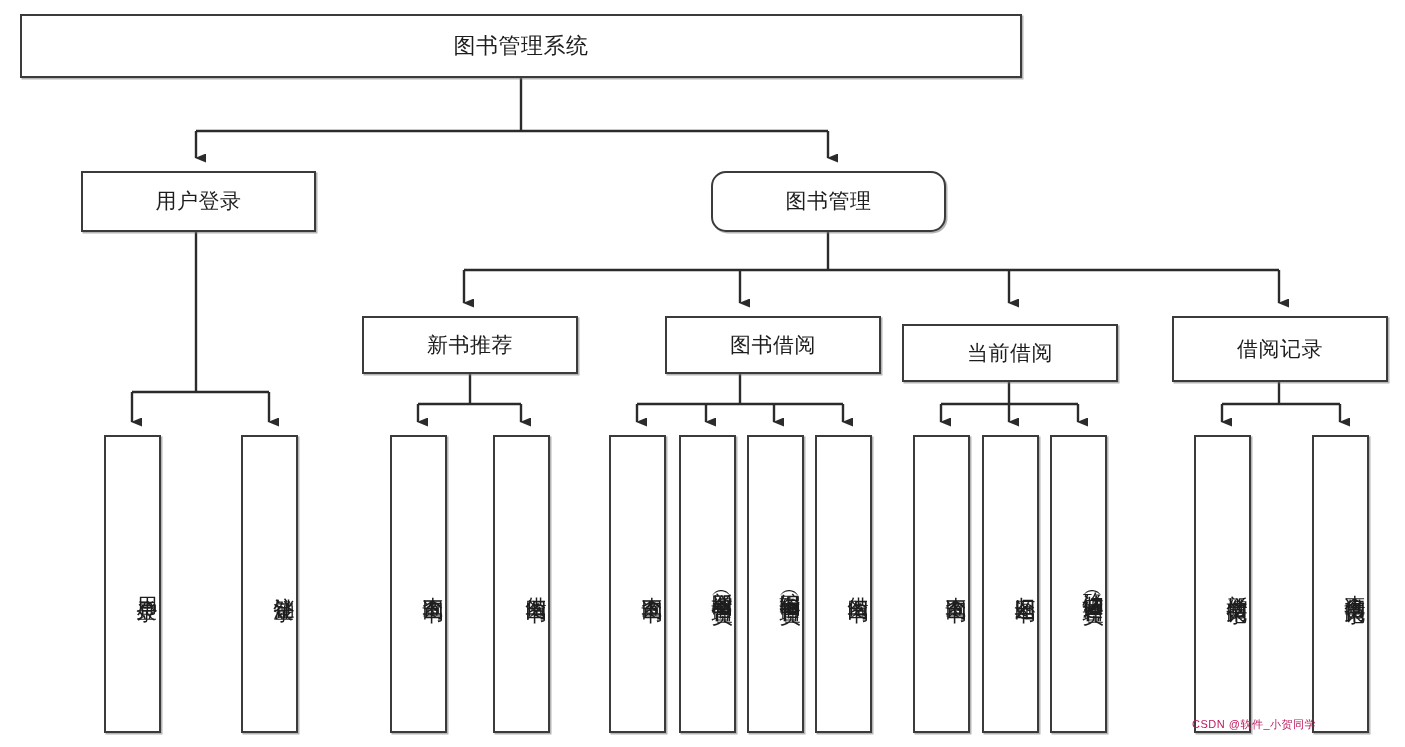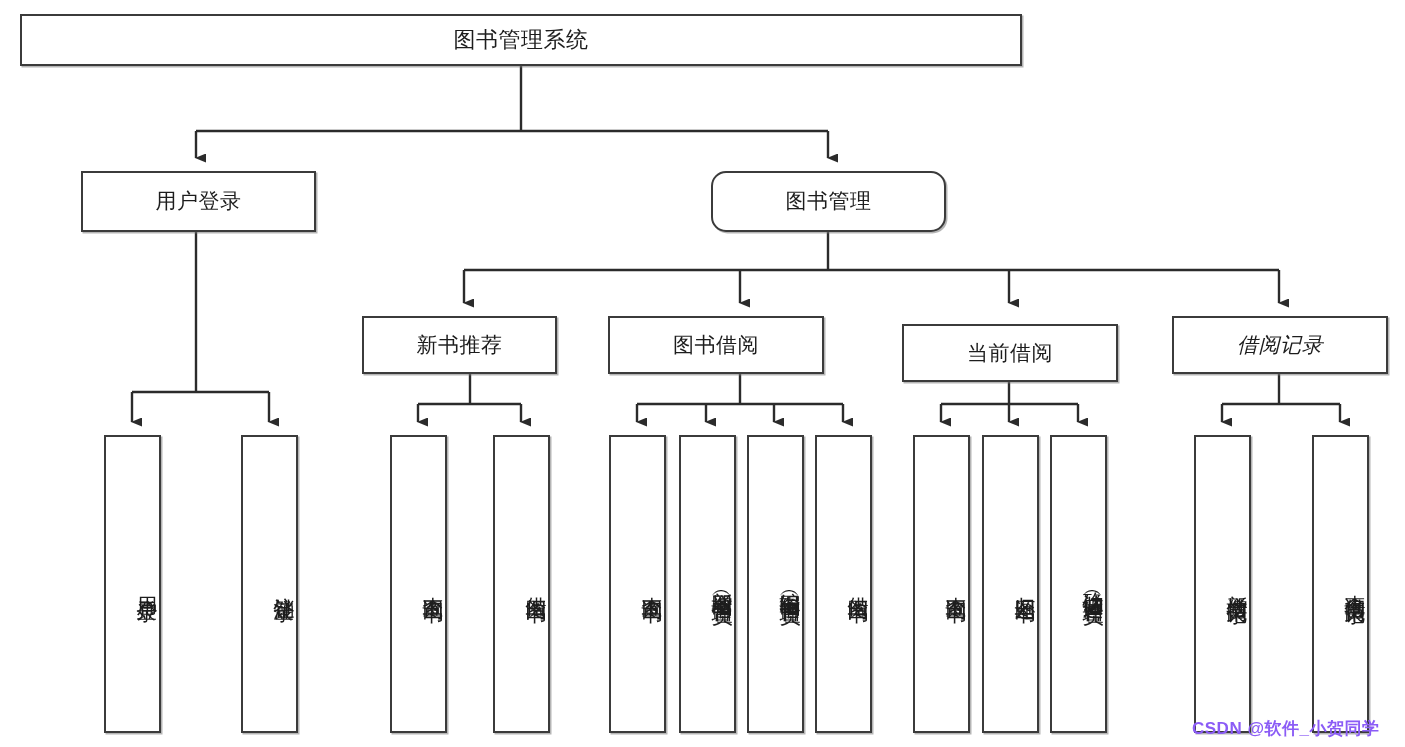--- a/index.html
+++ b/index.html
@@ -61,26 +61,25 @@
     text-orientation: upright;
     white-space: normal;
     display: block;
     max-height: 100%;
   }
   .node.v.top-align {
     align-items: flex-start;
   }
   .watermark {
     position: absolute;
-    font-size: 17px;
-    color: #8b5cf6;
+    font-size: 11px;
+    color: #be185d;
     letter-spacing: 0.5px;
     white-space: nowrap;
     user-select: none;
-    font-weight: bold;
   }
 </style>
 </head>
 <body>
 
 <div id="diagram-root">
 
   <svg class="edges" viewBox="0 0 1405 747" xmlns="http://www.w3.org/2000/svg">
     <defs>
       <marker id="arrow" markerWidth="9" markerHeight="11" refX="4.5" refY="10" orient="auto" markerUnits="userSpaceOnUse">
@@ -124,45 +123,45 @@
       <path d="M1009,404 L1009,422" marker-end="url(#arrow)"></path>
       <path d="M1078,404 L1078,422" marker-end="url(#arrow)"></path>
 
       <path d="M1279,374 L1279,404"></path>
       <path d="M1222,404 L1340,404"></path>
       <path d="M1222,404 L1222,422" marker-end="url(#arrow)"></path>
       <path d="M1340,404 L1340,422" marker-end="url(#arrow)"></path>
     </g>
   </svg>
 
-  <div class="node h title-node" style="left:20px; top:14px; width:1002px; height:52px;">
+  <div class="node h title-node" style="left:20px; top:14px; width:1002px; height:64px;">
     <span>图书管理系统</span>
   </div>
 
   <div class="node h" style="left:81px; top:171px; width:235px; height:61px;">
     <span>用户登录</span>
   </div>
 
   <div class="node h" style="left:711px; top:171px; width:235px; height:61px;border-radius:15px;">
     <span>图书管理</span>
   </div>
 
-  <div class="node h" style="left:362px; top:316px; width:195px; height:58px;">
+  <div class="node h" style="left:362px; top:316px; width:216px; height:58px;">
     <span>新书推荐</span>
   </div>
 
-  <div class="node h" style="left:608px; top:316px; width:216px; height:58px;">
+  <div class="node h" style="left:665px; top:316px; width:216px; height:58px;">
     <span>图书借阅</span>
   </div>
 
   <div class="node h" style="left:902px; top:324px; width:216px; height:58px;">
     <span>当前借阅</span>
   </div>
 
-  <div class="node h" style="left:1172px; top:316px; width:216px; height:58px;font-style:italic;">
+  <div class="node h" style="left:1172px; top:316px; width:216px; height:66px;">
     <span>借阅记录</span>
   </div>
 
   <div class="node v" style="left:104px; top:435px; width:57px; height:298px;">
     <span class="vlabel">用户登录</span>
   </div>
 
   <div class="node v" style="left:241px; top:435px; width:57px; height:298px;">
     <span class="vlabel">注销登录</span>
   </div>

